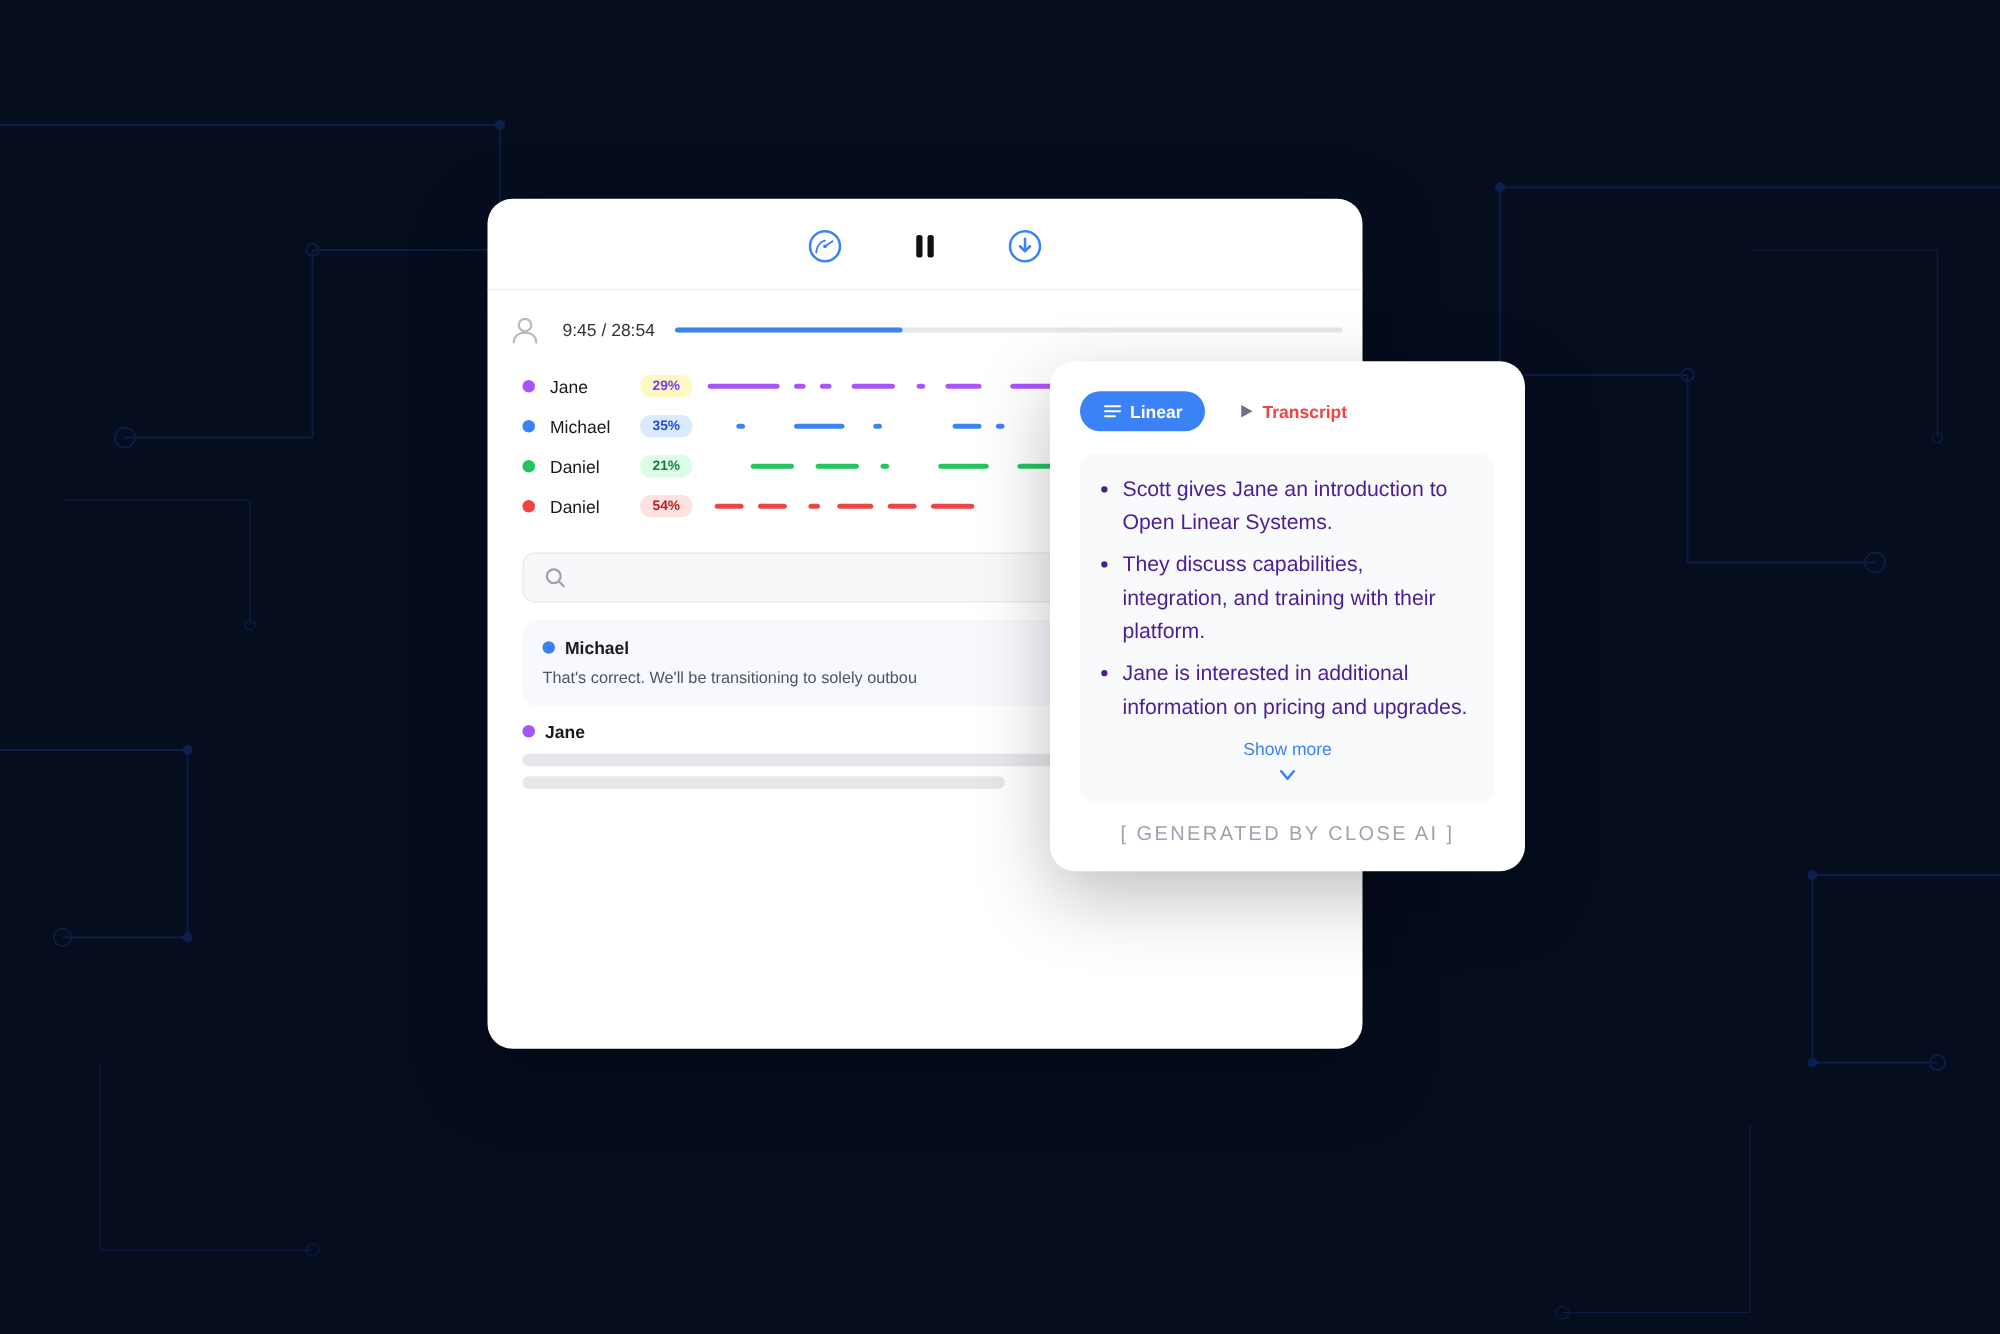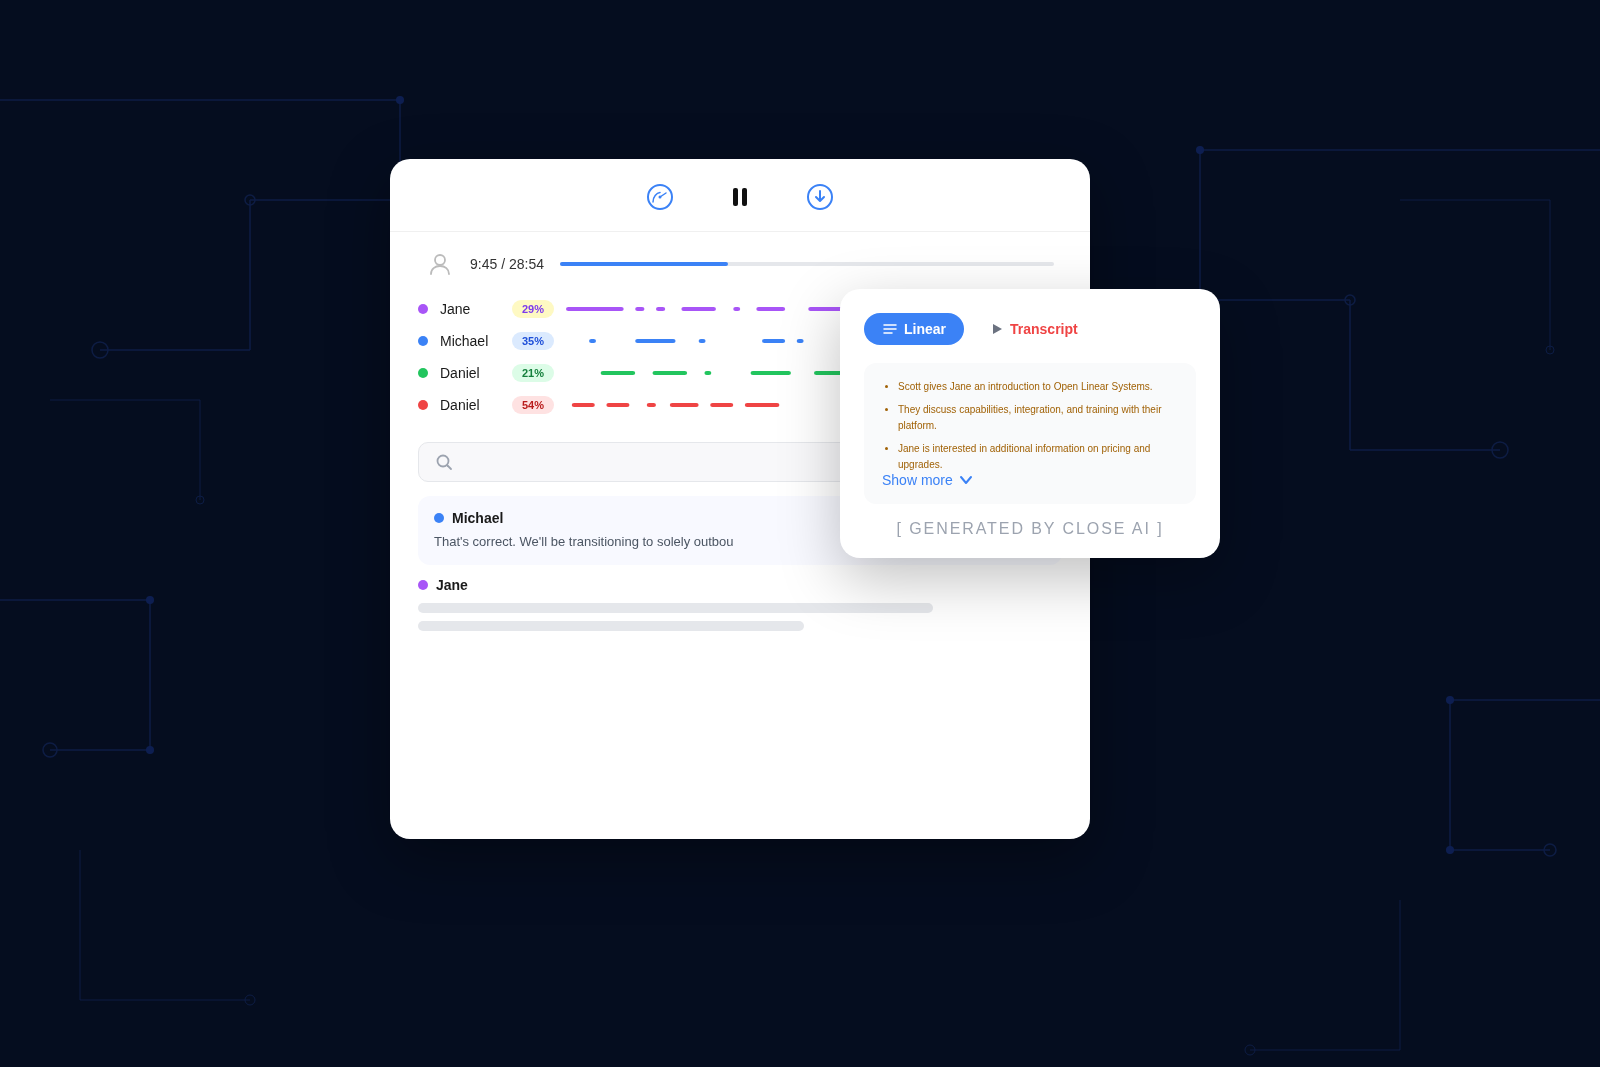--- a/index.html
+++ b/index.html
@@ -79,21 +79,21 @@
     }
     .toolbar-icon.download {
       color: #3b82f6;
     }
 
     
     .progress-section {
       display: flex;
       align-items: center;
       gap: 16px;
-      padding: 18px 36px 14px;
+      padding: 18px 16px 14px;
     }
 
     .avatar-icon {
       width: 28px;
       height: 28px;
       color: #aaa;
       flex-shrink: 0;
     }
 
     .time-display {
@@ -288,38 +288,40 @@
       padding: 16px 18px;
       margin-bottom: 16px;
     }
 
     .summary-list {
       list-style: disc;
       padding-left: 16px;
     }
 
     .summary-list li {
-      font-size: 10px;
-      color: #a16207;
+      font-size: 17px;
+      color: #4c1d95;
       line-height: 1.55;
       margin-bottom: 8px;
     }
 
     .summary-list li:last-child {
       margin-bottom: 0;
     }
 
     .show-more {
       display: flex;
       align-items: center;
       gap: 6px;
       color: #3b82f6;
       font-size: 14px;
       font-weight: 500;
       cursor: pointer;
+      margin-top: 12px;
+      flex-direction: column;
     }
 
     .generated-footer {
       text-align: center;
       font-size: 16px;
       letter-spacing: 0.12em;
       color: #9ca3af;
       margin-top: 16px;
       font-weight: 500;
     }

